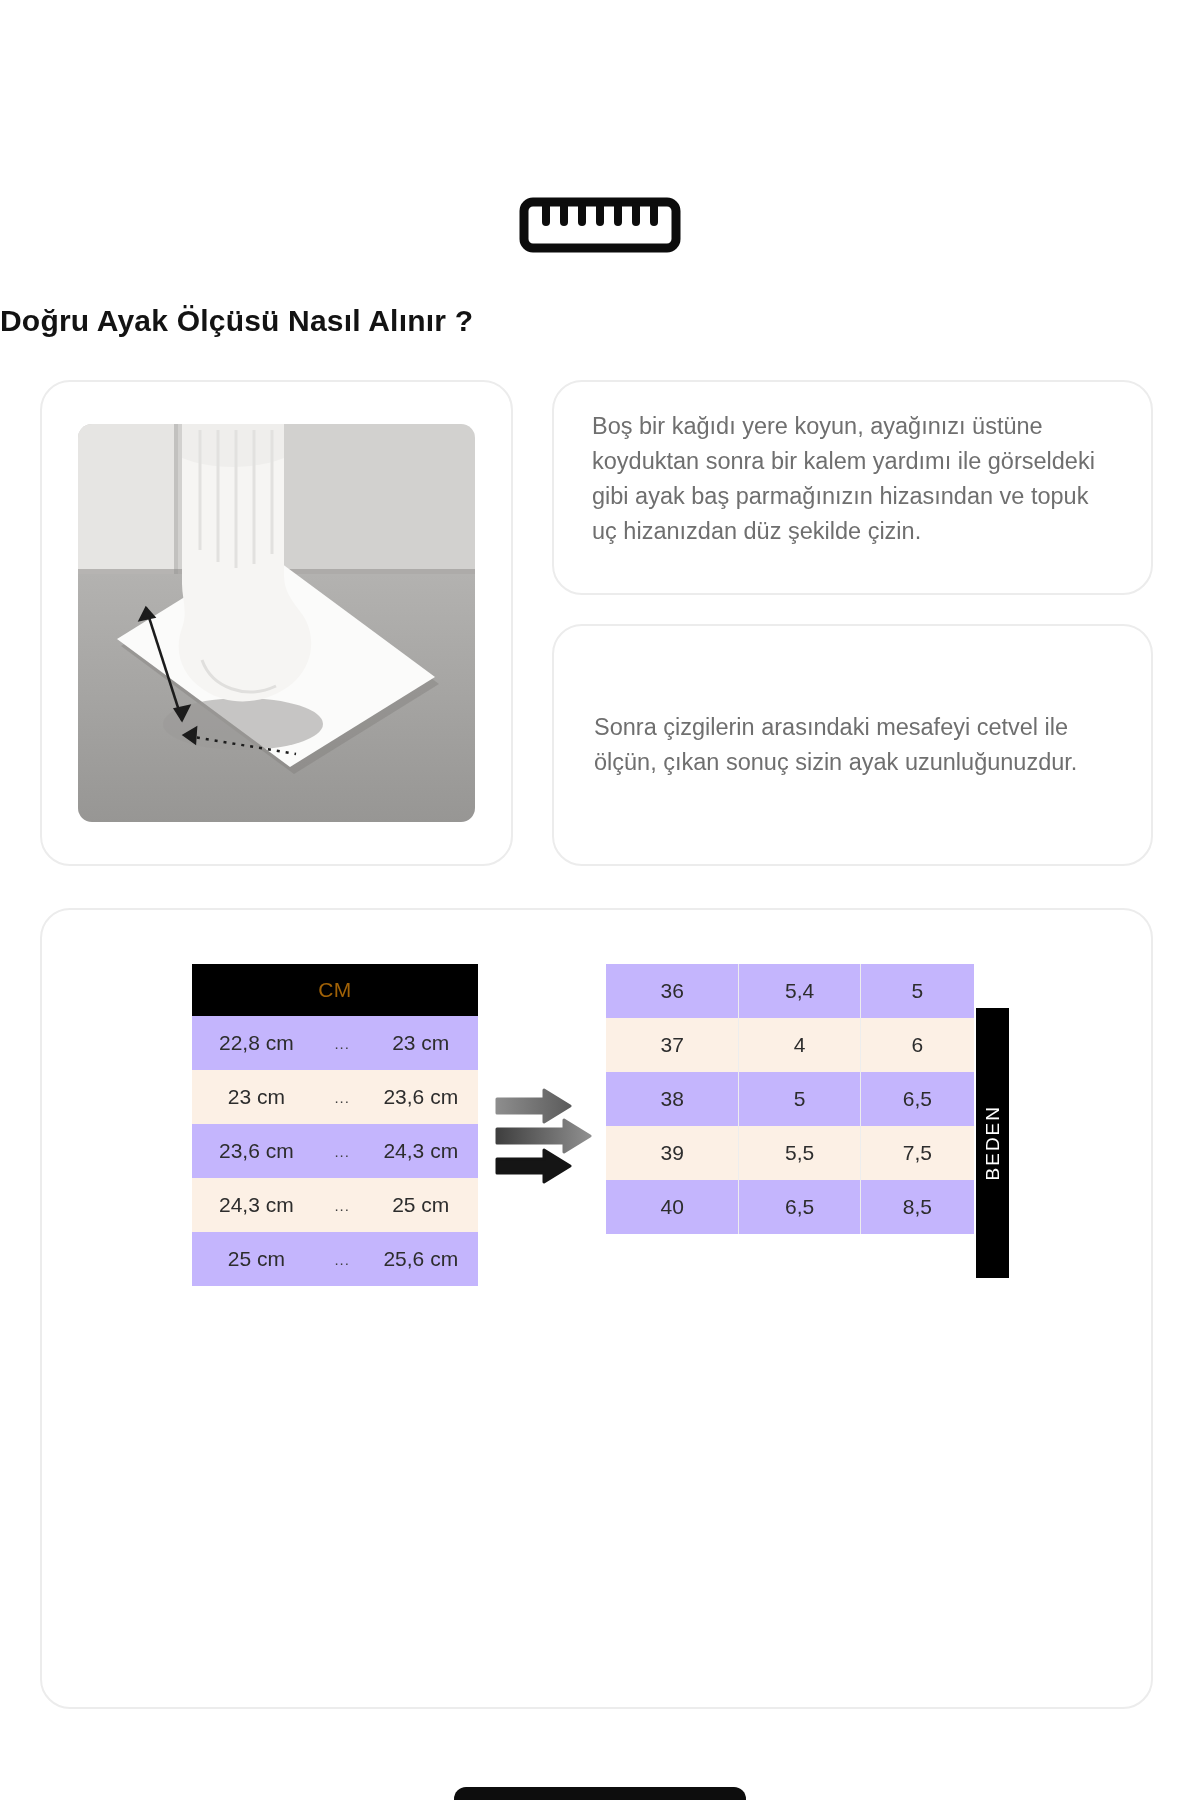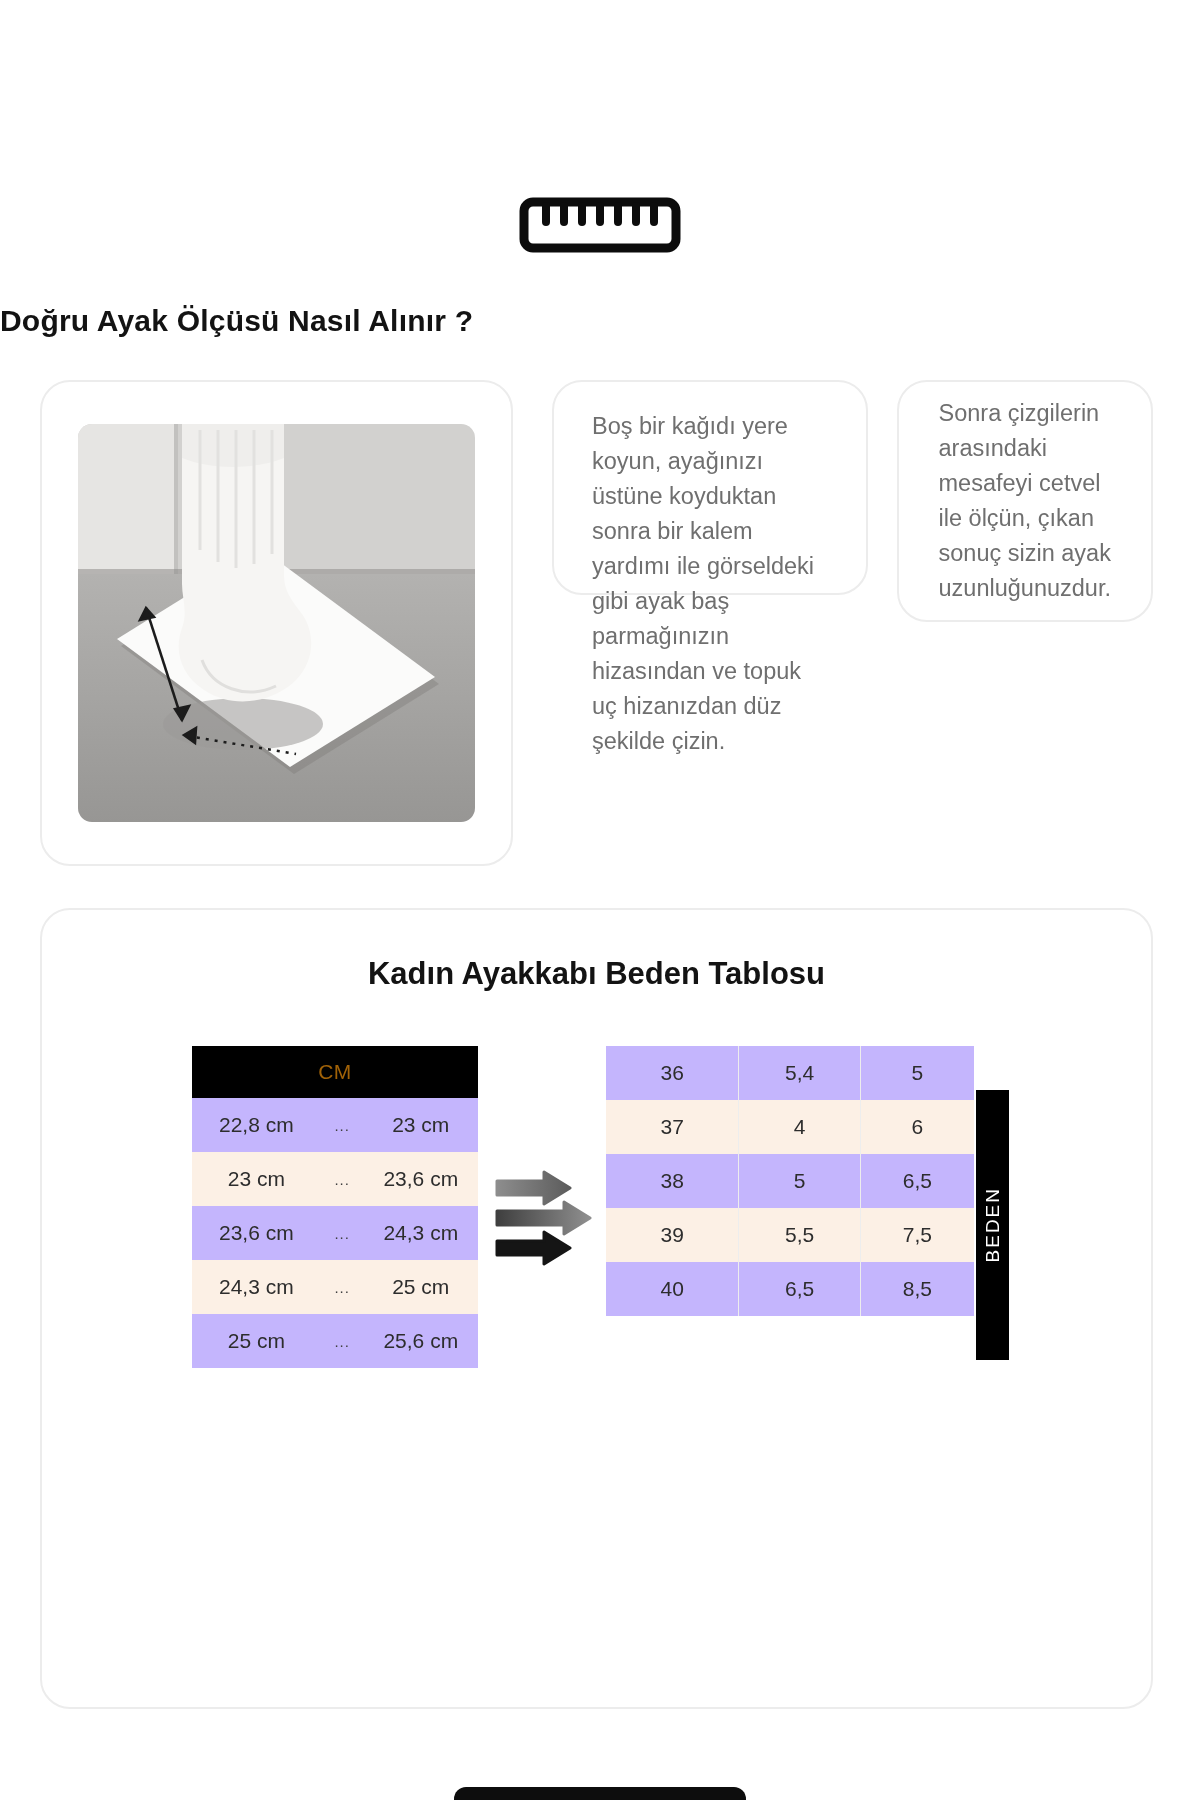--- a/index.html
+++ b/index.html
@@ -19,21 +19,21 @@
     font-size: 30px; font-weight: bold; line-height: 38px;
     color: #131313; letter-spacing: 0.2px;
   }
 
   
   .top-section { display: flex; gap: 39px; margin: 40px 47px 0 40px; }
   .card {
     border: 2px solid #ececec; border-radius: 30px; background: #fff;
   }
   .photo-card { width: 473px; height: 486px; padding: 42px 36px; flex: none; }
-  .right-col { width: 601px; display: flex; flex-direction: row; gap: 29px; flex: none; }
+  .right-col { width: 601px; display: flex; flex-direction: column; gap: 29px; flex: none; }
   .instr-card-1 { height: 215px; padding: 27px 40px 0 38px; }
   .instr-card-2 { height: 242px; padding: 12px 40px; display: flex; align-items: center; }
   .instr-text { font-size: 23.5px; line-height: 35px; color: #6f6f6f; }
 
   
   .size-card {
     margin: 42px 47px 0 40px; height: 801px;
     border: 2px solid #ececec; border-radius: 30px; background: #fff;
   }
   .size-title {
@@ -165,21 +165,20 @@
     <div class="card instr-card-1">
       <p class="instr-text">Boş bir kağıdı yere koyun, ayağınızı üstüne koyduktan sonra bir kalem yardımı ile görseldeki gibi ayak baş parmağınızın hizasından ve topuk uç hizanızdan düz şekilde çizin.</p>
     </div>
     <div class="card instr-card-2">
       <p class="instr-text">Sonra çizgilerin arasındaki mesafeyi cetvel ile ölçün, çıkan sonuç sizin ayak uzunluğunuzdur.</p>
     </div>
   </div>
 </div>
 
 <div class="size-card">
-  <h2 class="size-title">Kadın Ayakkabı Beden Tablosu</h2>
 
   <div class="tables-row">
 
     <div class="cm-table">
       <div class="tbl-header">CM</div>
       <div class="tbl-row">
         <span class="cm-cell-from">22,8 cm</span>
         <span class="cm-cell-dots">...</span>
         <span class="cm-cell-to">23 cm</span>
       </div>

